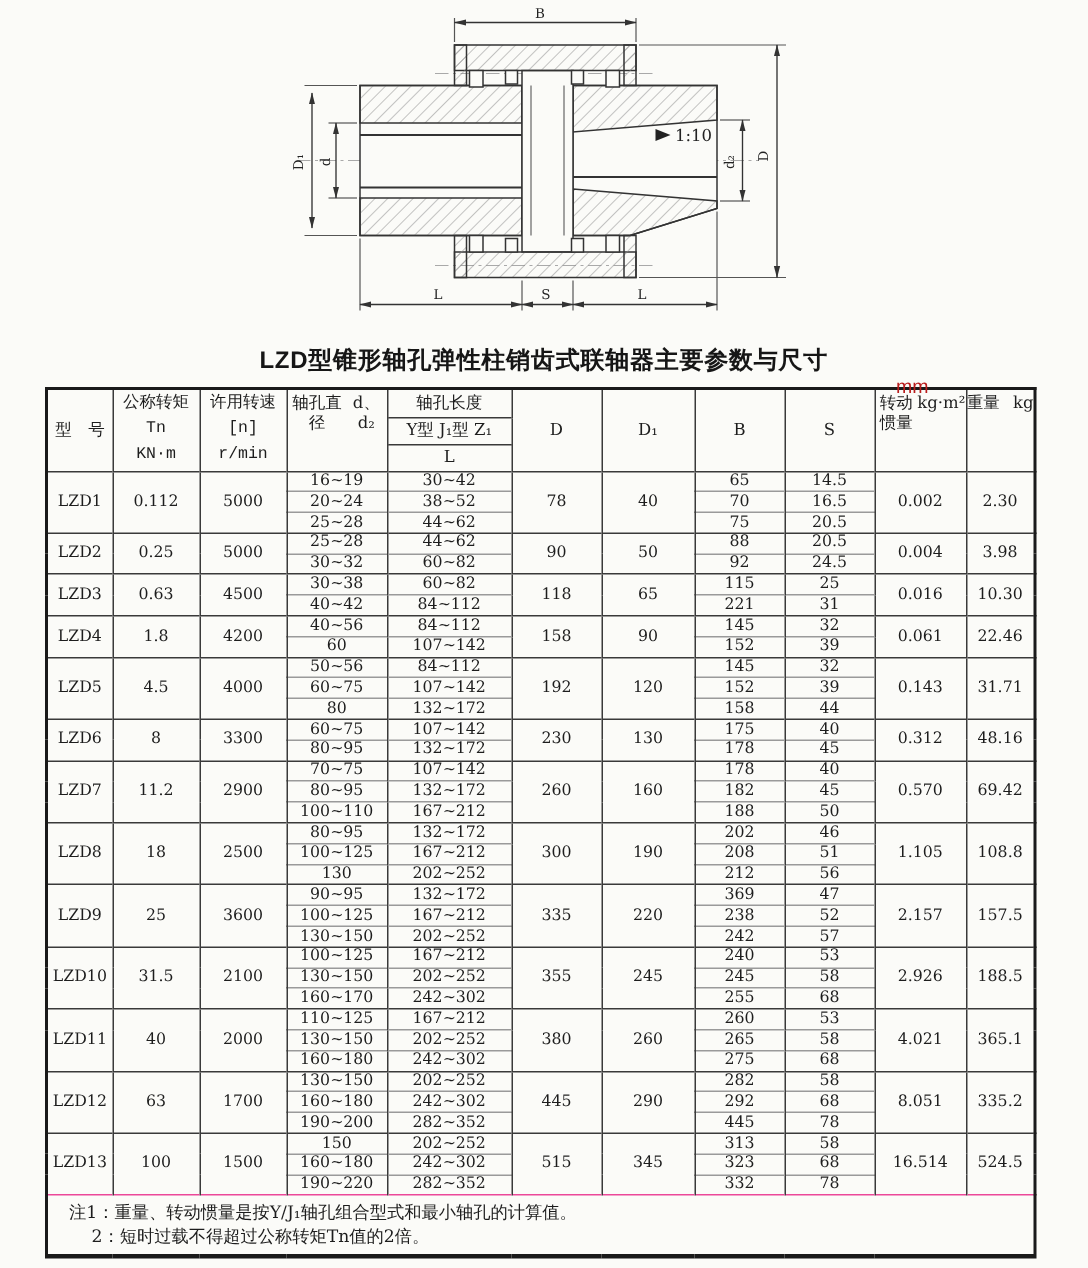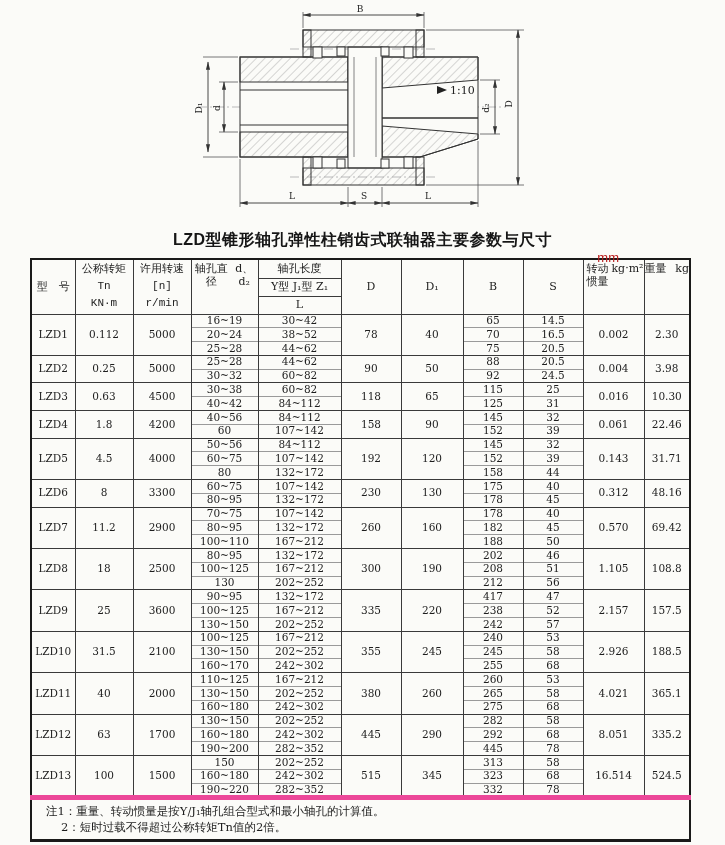--- a/index.html
+++ b/index.html
@@ -24,21 +24,21 @@
   th,td {
     border:1px solid #3a3a3a; border-bottom:0; padding:0; text-align:center;
     font-size:10.5px; line-height:1.12; font-weight:normal; overflow:hidden;
     font-family:"DejaVu Serif","Liberation Serif",serif; color:#1d1d1d;
   }
   thead th { font-size:11px; }
   thead tr.h1 { height:19px; } thead tr.h2 { height:18px; } thead tr.h3 { height:18px; }
   tbody tr { height:13.8px; }
   td.sub { border-top-color:#9a9a9a; }
   tfoot td {
-    border-top:5px solid #ec4899; text-align:left; padding:3px 0 4px 14px;
+    border-top:1px solid #ec4899; text-align:left; padding:3px 0 4px 14px;
     font-size:11.5px; line-height:16px;
   }
   .note2 { margin-left:15px; }
   .th-stack { display:flex; flex-direction:row; justify-content:space-between;
     height:51px; padding:2px 0; box-sizing:border-box; }
   .th-lines div { line-height:17px;font-family:Liberation Mono, monospace; }
   svg text { font-family:"DejaVu Serif","Liberation Serif",serif; fill:#222; }
 </style>
 </head>
 <body>
@@ -266,21 +266,21 @@
         <td rowspan="2">118</td>
         <td rowspan="2">65</td>
         <td>115</td>
         <td>25</td>
         <td rowspan="2">0.016</td>
         <td rowspan="2">10.30</td>
       </tr>
       <tr>
         <td class="sub">40~42</td>
         <td class="sub">84~112</td>
-        <td class="sub">125</td>
+        <td class="sub">221</td>
         <td class="sub">31</td>
       </tr>
       <tr>
         <td rowspan="2">LZD4</td>
         <td rowspan="2">1.8</td>
         <td rowspan="2">4200</td>
         <td>40~56</td>
         <td>84~112</td>
         <td rowspan="2">158</td>
         <td rowspan="2">90</td>
@@ -390,21 +390,21 @@
         <td class="sub">56</td>
       </tr>
       <tr>
         <td rowspan="3">LZD9</td>
         <td rowspan="3">25</td>
         <td rowspan="3">3600</td>
         <td>90~95</td>
         <td>132~172</td>
         <td rowspan="3">335</td>
         <td rowspan="3">220</td>
-        <td>417</td>
+        <td>369</td>
         <td>47</td>
         <td rowspan="3">2.157</td>
         <td rowspan="3">157.5</td>
       </tr>
       <tr>
         <td class="sub">100~125</td>
         <td class="sub">167~212</td>
         <td class="sub">238</td>
         <td class="sub">52</td>
       </tr>

